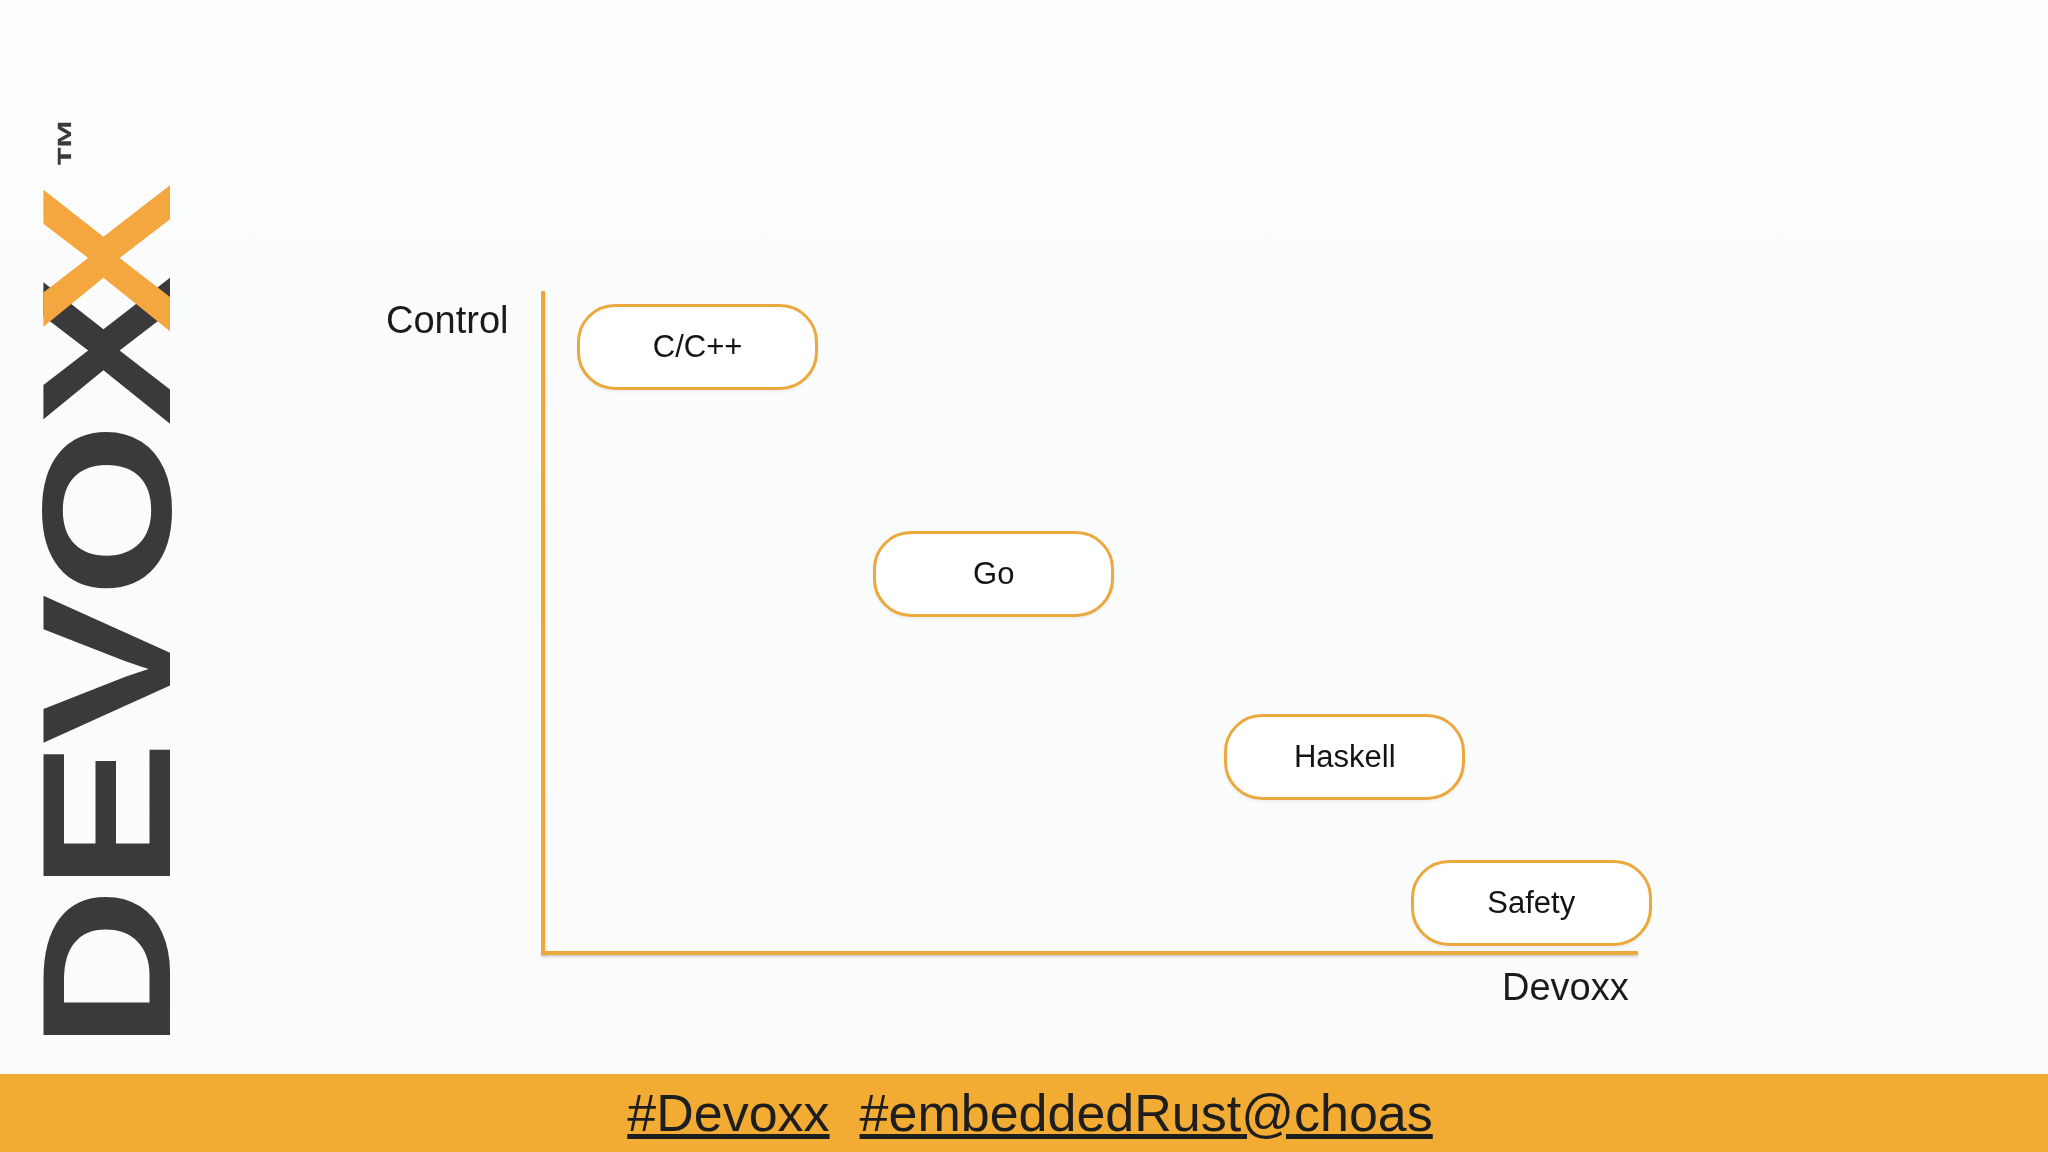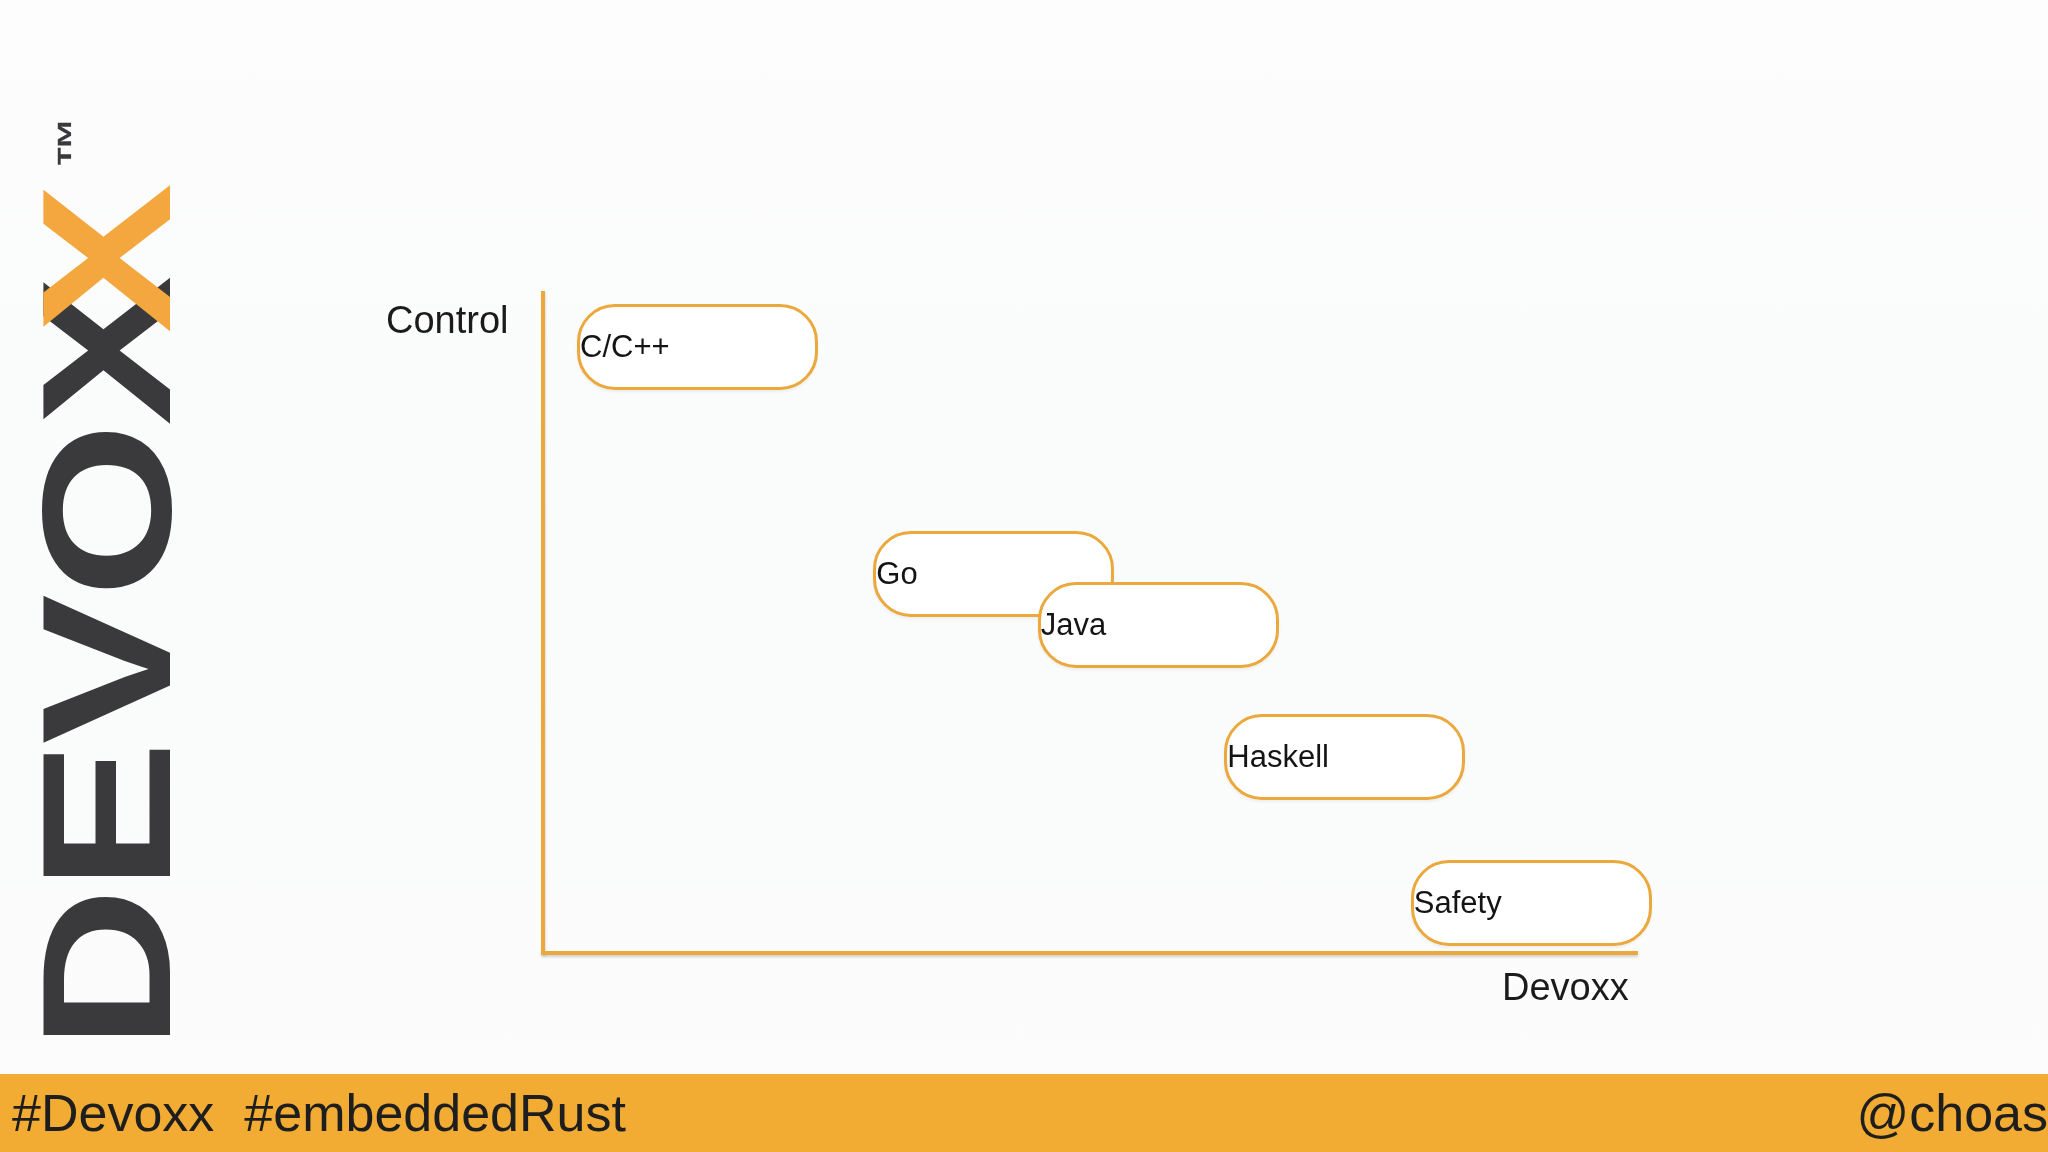--- a/index.html
+++ b/index.html
@@ -64,33 +64,33 @@
     position:absolute;font-size:38px;color:#1B1B1B;white-space:nowrap;
   }
   .ylab{left:386px;top:299px;}
   .xlab{left:1502px;top:966px;}
 
   .pill{
     position:absolute;width:235px;height:80px;
     background:#FFFFFF;
     border:3px solid var(--accent);
     border-radius:38px;
-    display:flex;align-items:center;
+    display:flex;align-items:center;justify-content:center;
     box-shadow:0 2px 3px rgba(0,0,0,0.06);
   }
   .pill span{
     font-size:31px;color:var(--ink);white-space:nowrap;
   }
 
   
   .footer{
     position:absolute;left:0;top:1074px;width:2048px;height:78px;
     background:var(--bar);
-    display:flex;align-items:center;justify-content:space-between;
-    font-size:52px;color:#1E1E1E;
+    display:flex;align-items:center;justify-content:center;
+    font-size:52px;color:#1E1E1E;text-decoration:underline;
   }
   .footer .tags{padding-left:12px;}
   .footer .tag2{margin-left:30px;}
   .footer .handle{}
 </style>
 </head>
 <body>
 
 <div class="slide">
 
@@ -102,23 +102,20 @@
     <div class="xaxis"></div>
     <div class="axis-label ylab">Control</div>
     <div class="axis-label xlab">Devoxx</div>
 
     <div class="pill" style="left: 577.08px; top: 303.96px;">
       <span>C/C++</span>
     </div>
     <div class="pill" style="left: 873.27px; top: 482.7px; margin-top: 48px;">
       <span>Go</span>
     </div>
-    <div class="pill" style="left: 1037.82px; top: 582px;">
-      <span>Java</span>
-    </div>
     <div class="pill" style="left: 1224.31px; top: 714.4px;">
       <span>Haskell</span>
     </div>
     <div class="pill" style="left: 1410.8px; top: 860.04px;">
       <span>Safety</span>
     </div>
   </div>
 
   <div class="footer">
     <div class="tags">

